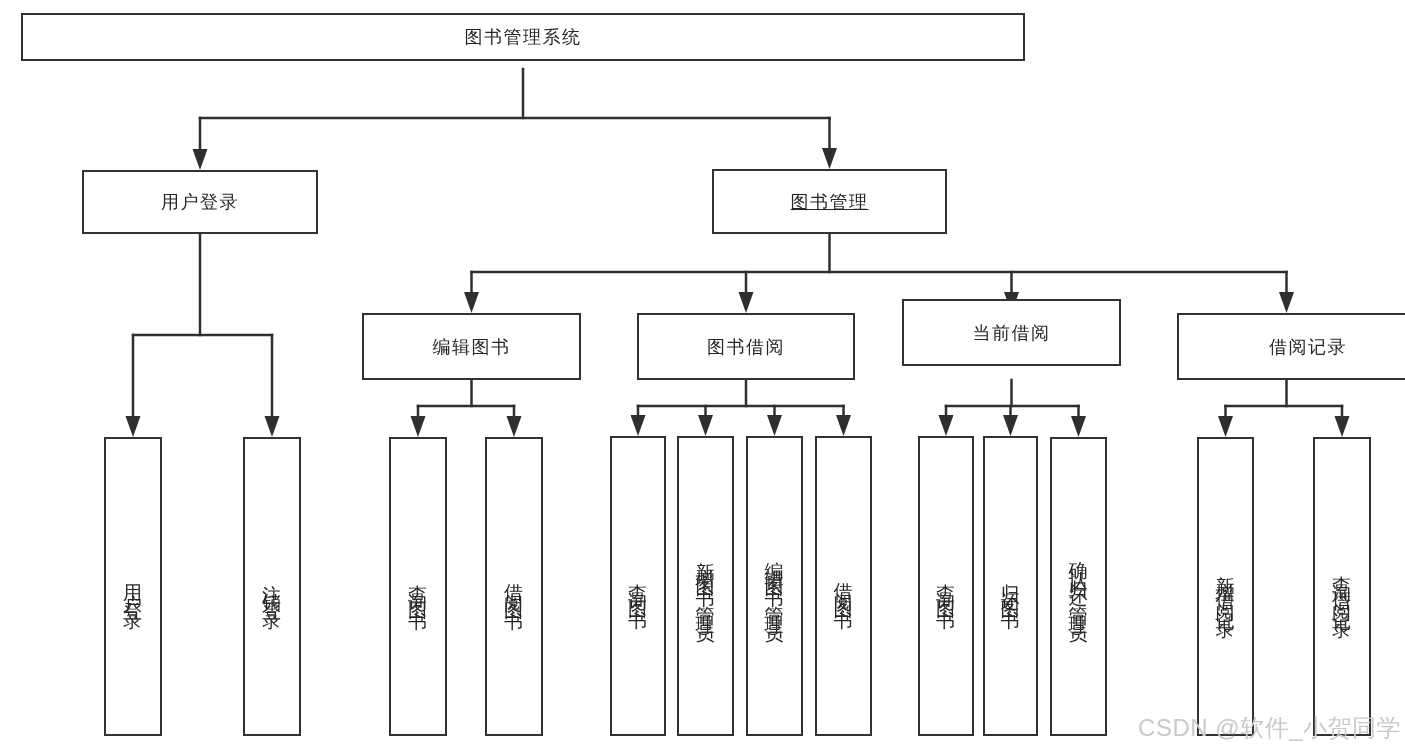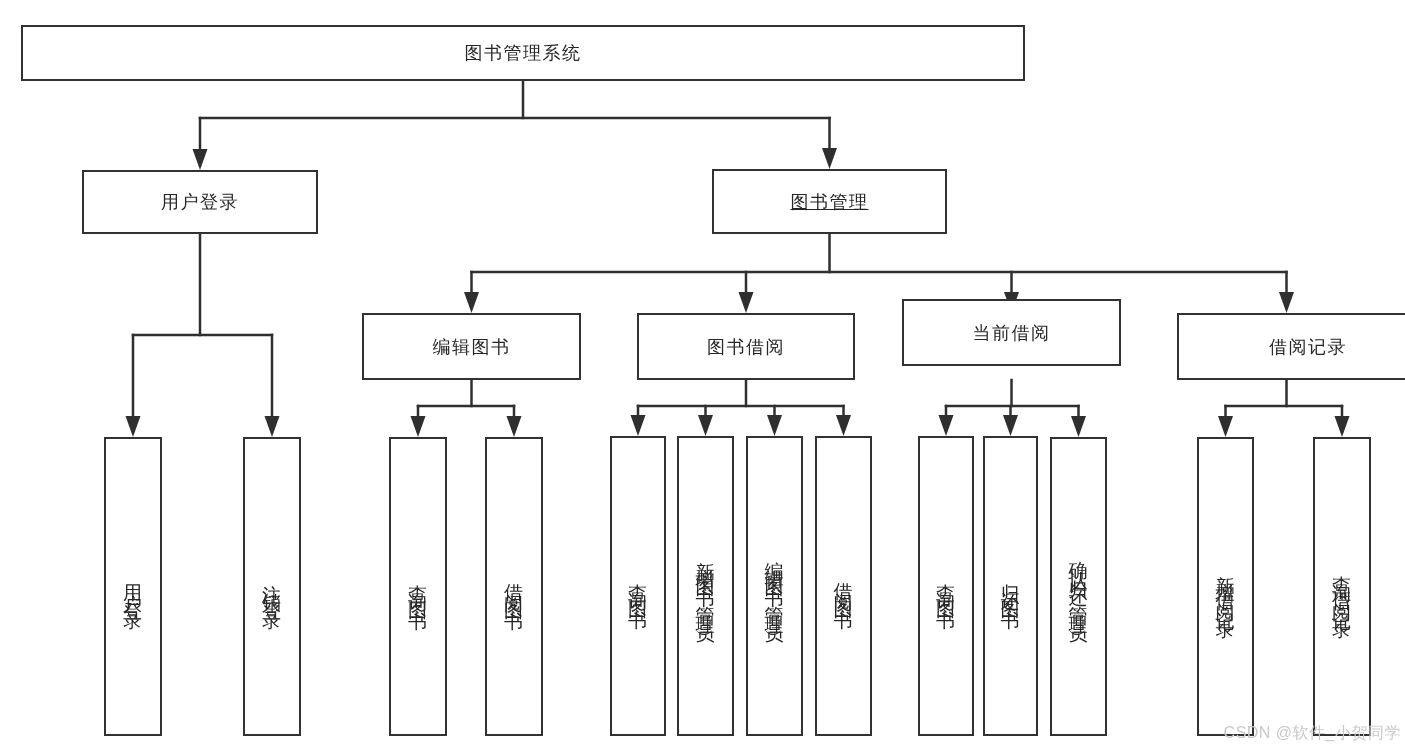--- a/index.html
+++ b/index.html
@@ -14,21 +14,21 @@
     color:#262626;z-index:2;
   }
   .box.h{font-size:18px;letter-spacing:1.5px;white-space:nowrap;}
   .box.v{
     writing-mode:vertical-rl;text-orientation:mixed;
     font-size:19px;letter-spacing:9px;line-height:1;
   }
   .lbl{display:inline-block;}
   .watermark{
     position:absolute;right:4px;bottom:3px;z-index:3;
-    font-size:16px;color:#c9c9c9;letter-spacing:0.5px;white-space:nowrap;
+    font-size:24px;color:#c9c9c9;letter-spacing:0.5px;white-space:nowrap;
   }
 </style>
 </head>
 <body>
 
 <div class="stage">
 
   <svg class="edges" id="edges" width="1405" height="747" viewBox="0 0 1405 747">
       <line x1="523" y1="69" x2="523" y2="118" stroke="#2f2f2f" stroke-width="2.5" stroke-linecap="square"></line>
       <line x1="200" y1="118" x2="829.5" y2="118" stroke="#2f2f2f" stroke-width="2.5" stroke-linecap="square"></line>
@@ -77,21 +77,21 @@
       <line x1="1078.5" y1="406" x2="1078.5" y2="421" stroke="#2f2f2f" stroke-width="2.5" stroke-linecap="square"></line>
       <polygon points="1071,416 1086,416 1078.5,437" fill="#2f2f2f"></polygon>
       <line x1="1286.5" y1="380" x2="1286.5" y2="406" stroke="#2f2f2f" stroke-width="2.5" stroke-linecap="square"></line>
       <line x1="1225.5" y1="406" x2="1342" y2="406" stroke="#2f2f2f" stroke-width="2.5" stroke-linecap="square"></line>
       <line x1="1225.5" y1="406" x2="1225.5" y2="421" stroke="#2f2f2f" stroke-width="2.5" stroke-linecap="square"></line>
       <polygon points="1218,416 1233,416 1225.5,437" fill="#2f2f2f"></polygon>
       <line x1="1342" y1="406" x2="1342" y2="421" stroke="#2f2f2f" stroke-width="2.5" stroke-linecap="square"></line>
       <polygon points="1334.5,416 1349.5,416 1342,437" fill="#2f2f2f"></polygon>
     </svg>
 
-  <div class="box h" id="n-root" style="left: 21px; top: 13px; width: 1004px; height: 56px; margin-top: 12px;">
+  <div class="box h" id="n-root" style="left: 21px; top: 13px; width: 1004px; height: 48px;">
     <span class="lbl">图书管理系统</span>
   </div>
 
   <div class="box h" id="n-user_login" style="left: 82px; top: 170px; width: 236px; height: 64px;">
     <span class="lbl">用户登录</span>
   </div>
   <div class="box h" id="n-book_mgmt" style="left: 712px; top: 169px; width: 235px; height: 65px; text-decoration: underline;">
     <span class="lbl">图书管理</span>
   </div>
 

